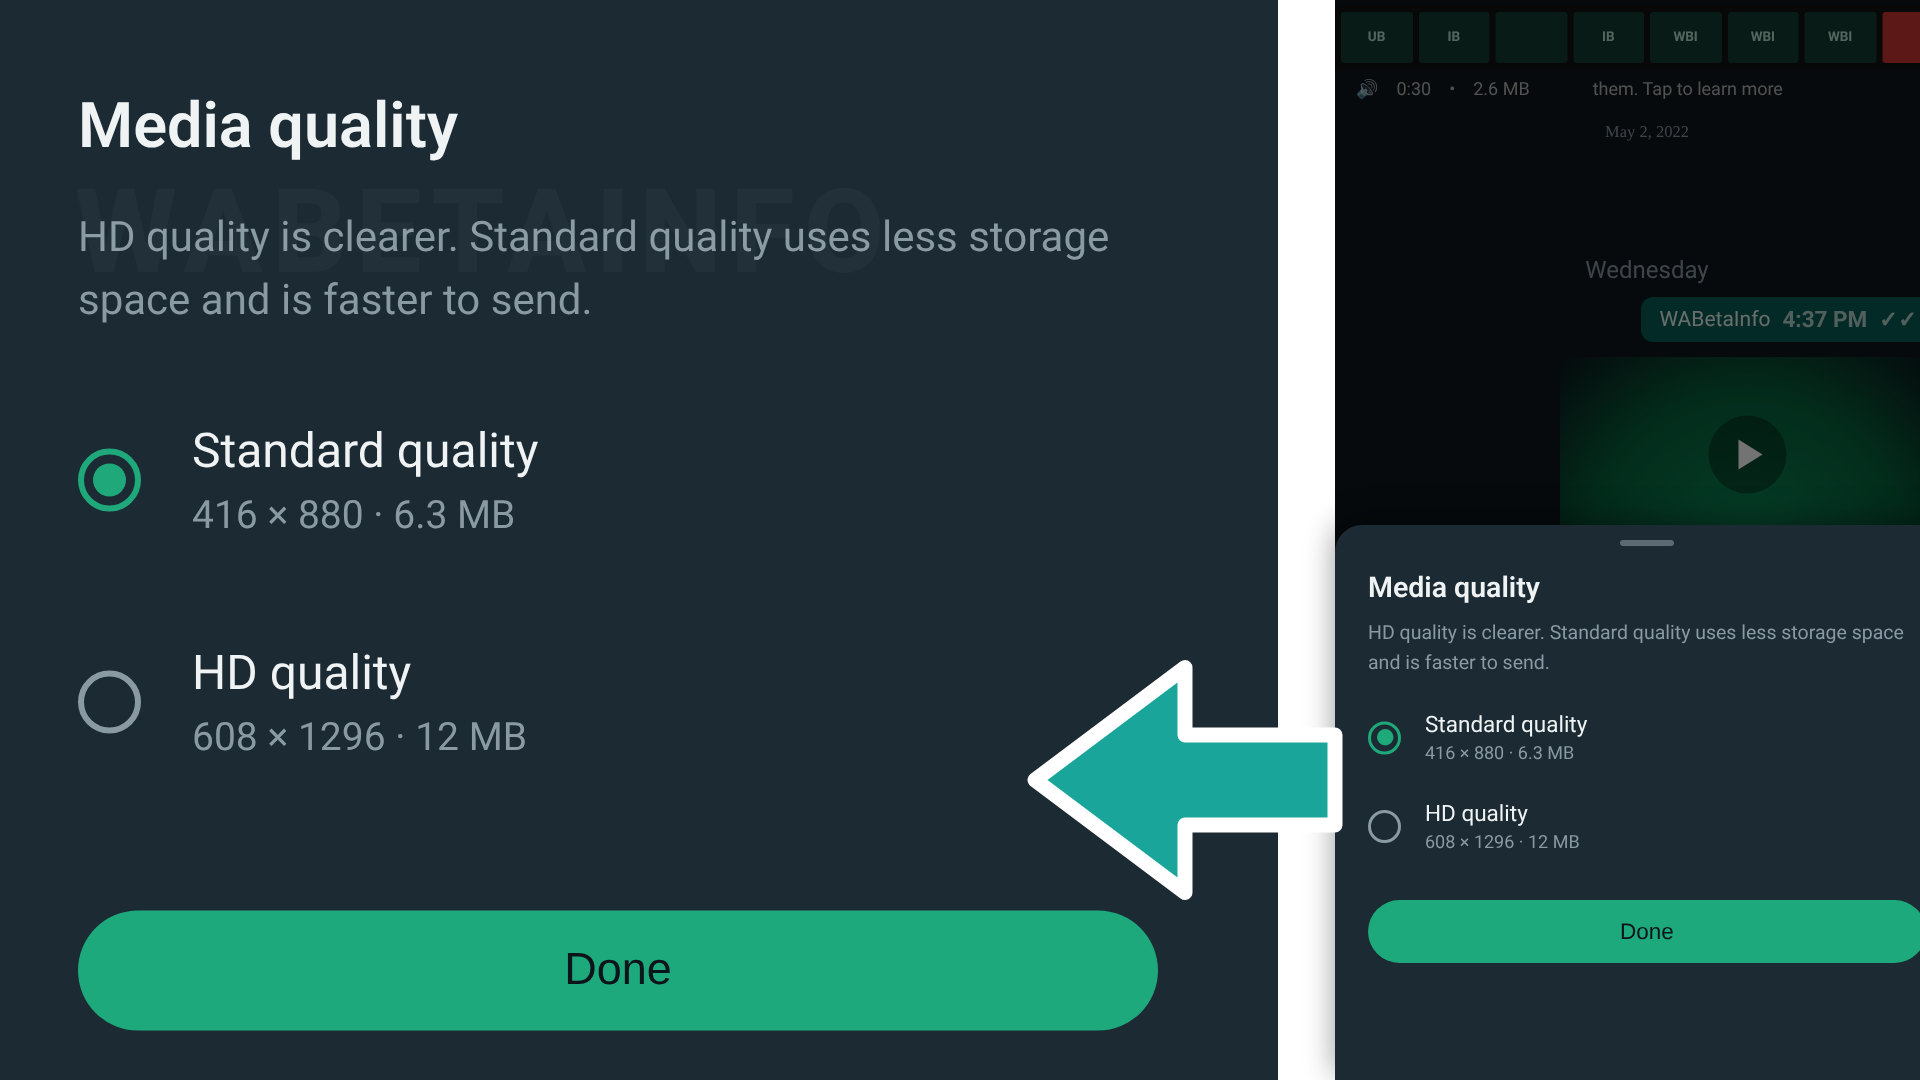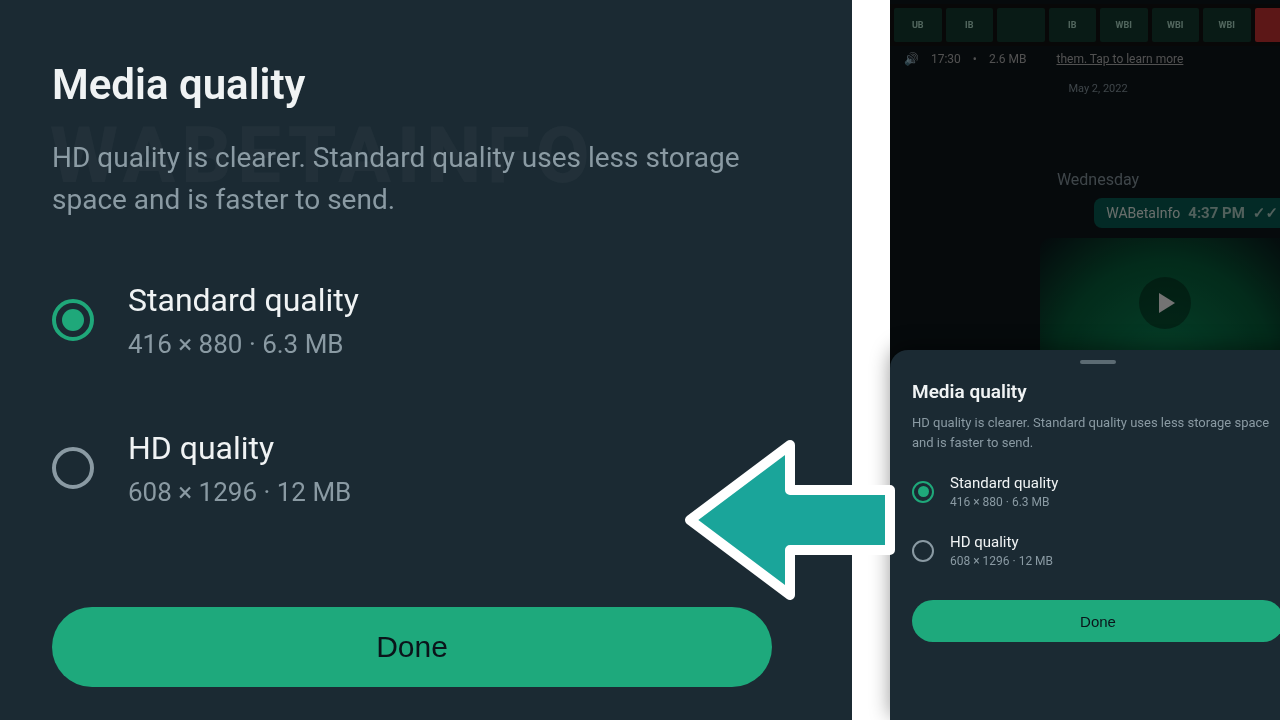--- a/index.html
+++ b/index.html
@@ -154,20 +154,21 @@
   gap: 12px;
   align-items: center;
 }
 .date-pill {
   position: absolute;
   top: 82px;
   left: 50%;
   transform: translateX(-50%);
   color: #8a9aa3;
   font-size: 11px;
+  font-family: Liberation Serif, serif;
 }
 .sys-msg {
   position: absolute;
   top: 108px;
   left: 50%;
   transform: translateX(-50%);
   width: 280px;
   text-align: center;
   color: #8a9aa3;
   font-size: 11px;
@@ -345,24 +346,24 @@
       <div class="thumb">IB</div>
       <div class="thumb"></div>
       <div class="thumb">IB</div>
       <div class="thumb">WBI</div>
       <div class="thumb">WBI</div>
       <div class="thumb">WBI</div>
       <div class="thumb w"></div>
     </div>
     <div class="audio-row">
       <span>🔊</span>
-      <span>17:30</span>
+      <span>0:30</span>
       <span>•</span>
       <span>2.6 MB</span>
-      <span style="margin-left:18px;text-decoration:underline;">them. Tap to learn more</span>
+      <span style="margin-left:30px;">them. Tap to learn more</span>
     </div>
     <div class="date-pill">May 2, 2022</div>
     <div class="day-pill">Wednesday</div>
     <div class="bubble">
       <span>WABetaInfo</span>
       <span class="meta">4:37 PM</span>
       <span class="meta">✓✓</span>
     </div>
     <div class="media-thumb">
       <div class="play-circle">

